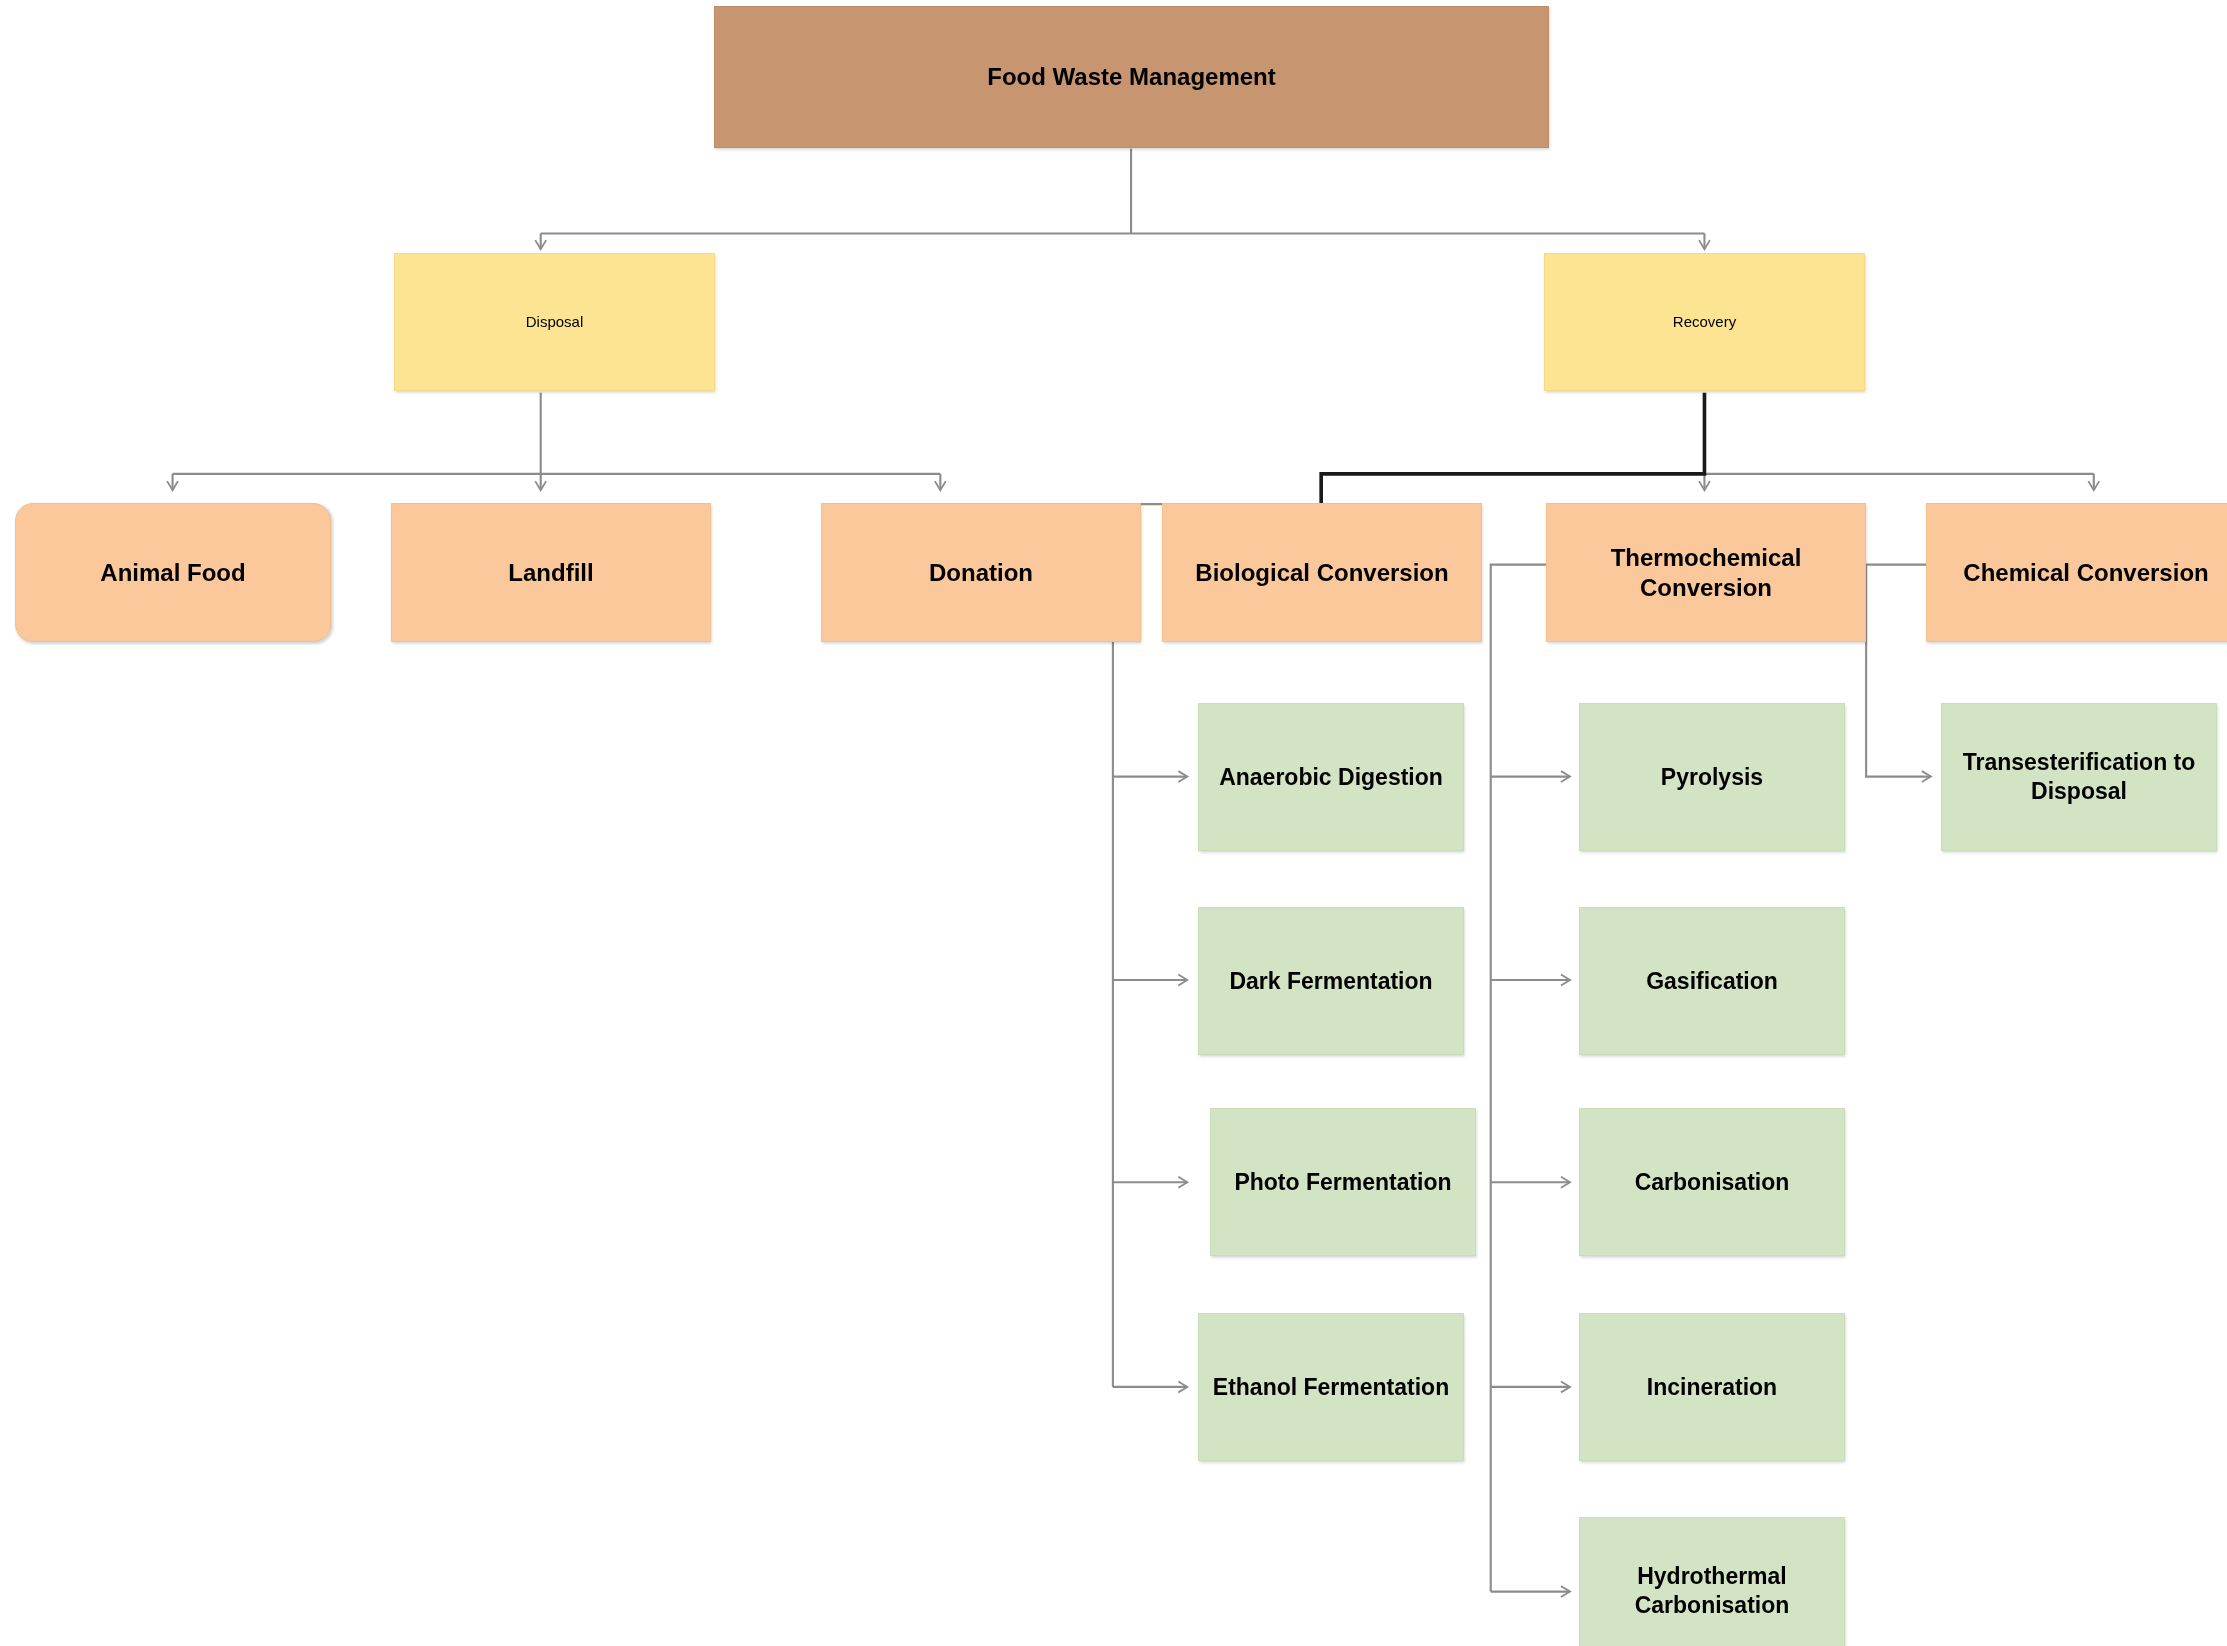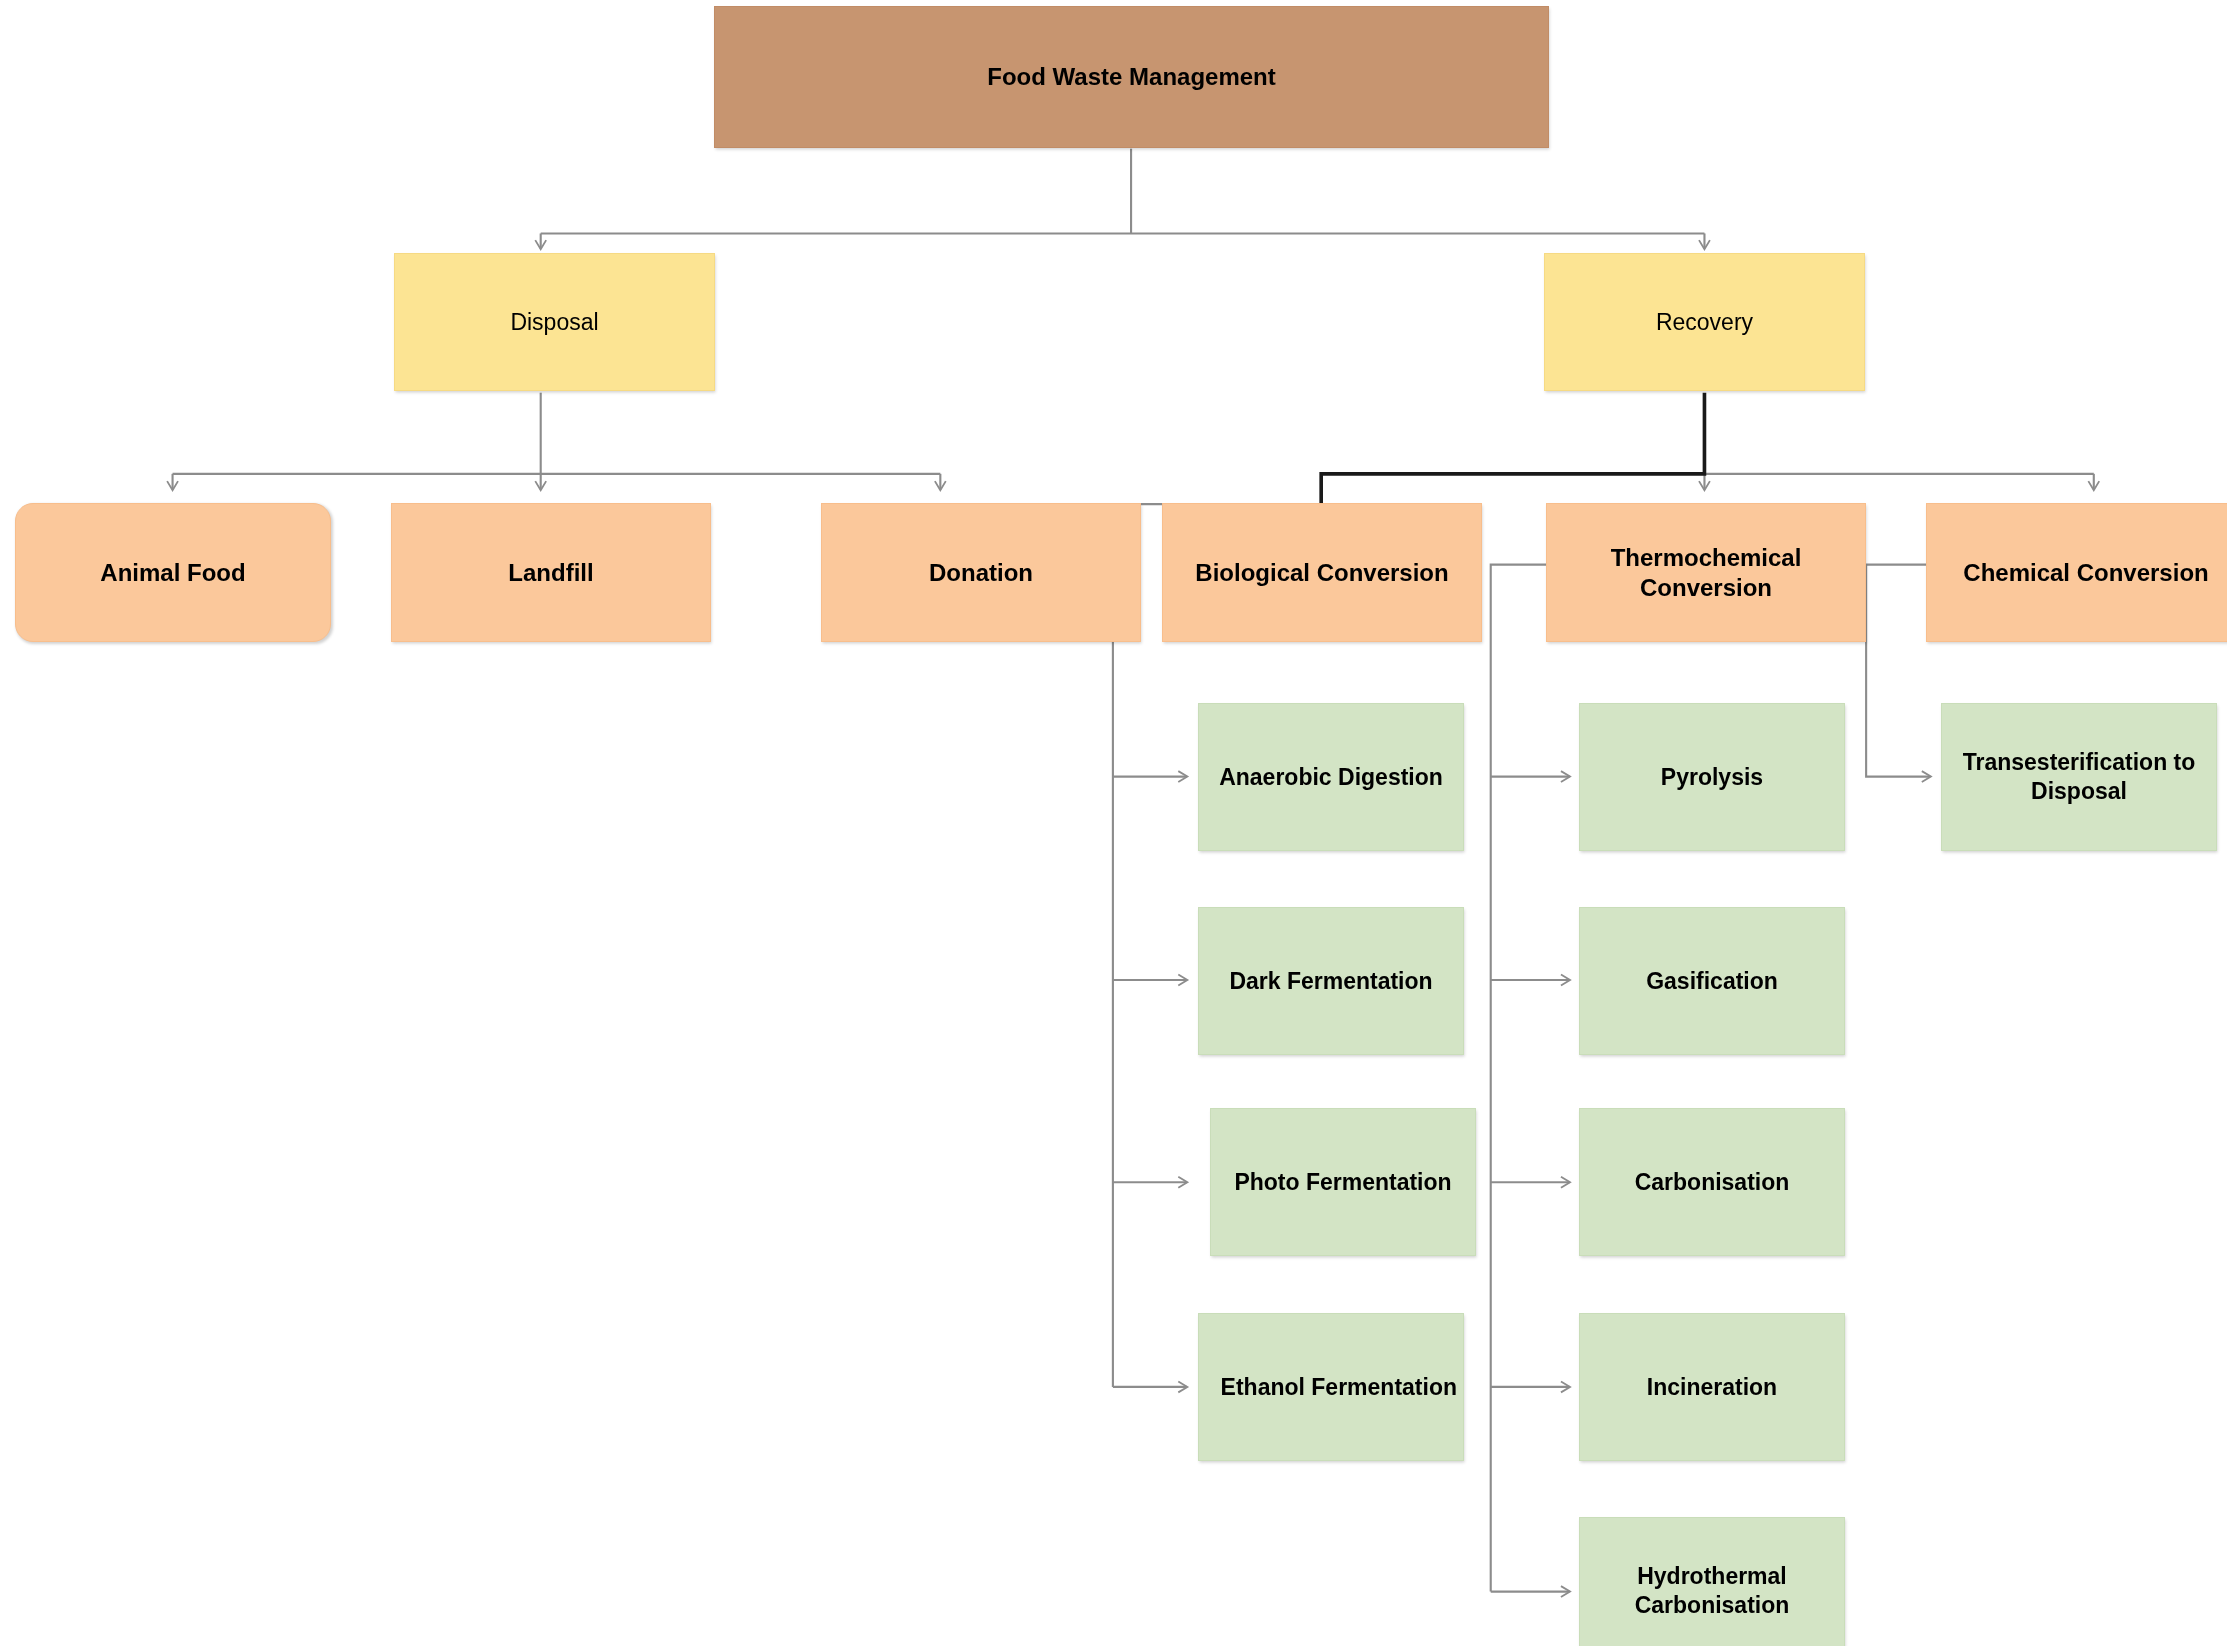--- a/index.html
+++ b/index.html
@@ -15,21 +15,21 @@
     display:flex;align-items:center;justify-content:center;
     text-align:center;
     font-weight:bold;
     color:#000000;
     line-height:1.25;
     padding:10px 6px;
     box-shadow:1.2px 1.8px 3px rgba(0,0,0,0.18);
   }
   .node span{display:block;width:100%;}
   .lvl-root{background:#C79570;border:0.6px solid #C18C66;font-size:24px;}
-  .lvl-cat {background:#FCE493;border:0.6px solid #F6DA84;font-size:23px;font-weight:normal;}
+  .lvl-cat {background:#FCE493;border:0.6px solid #F6DA84;font-size:15px;font-weight:normal;}
   .lvl-sub {background:#FBC89B;border:0.6px solid #F8BE8C;font-size:24px;}
   .lvl-leaf{background:#D3E4C5;border:0.6px solid #C9DDB9;font-size:23px;font-weight:bold;}
 </style>
 </head>
 <body>
 
 <div id="stage">
 
   <svg class="wires" viewBox="0 0 3678 2719" xmlns="http://www.w3.org/2000/svg">
     <defs>
@@ -117,21 +117,21 @@
   </div>
 
   <div class="node lvl-leaf" style="left:1198px;top:907px;width:266px;height:148px;">
     <span>Dark Fermentation</span>
   </div>
 
   <div class="node lvl-leaf" style="left:1210px;top:1108px;width:266px;height:148px;">
     <span>Photo Fermentation</span>
   </div>
 
-  <div class="node lvl-leaf" style="left:1198px;top:1313px;width:266px;height:148px;text-align:right;">
+  <div class="node lvl-leaf" style="left:1198px;top:1313px;width:266px;height:148px;">
     <span>Ethanol Fermentation</span>
   </div>
 
   <div class="node lvl-leaf" style="left:1579px;top:703px;width:266px;height:148px;">
     <span>Pyrolysis</span>
   </div>
 
   <div class="node lvl-leaf" style="left:1579px;top:907px;width:266px;height:148px;">
     <span>Gasification</span>
   </div>

